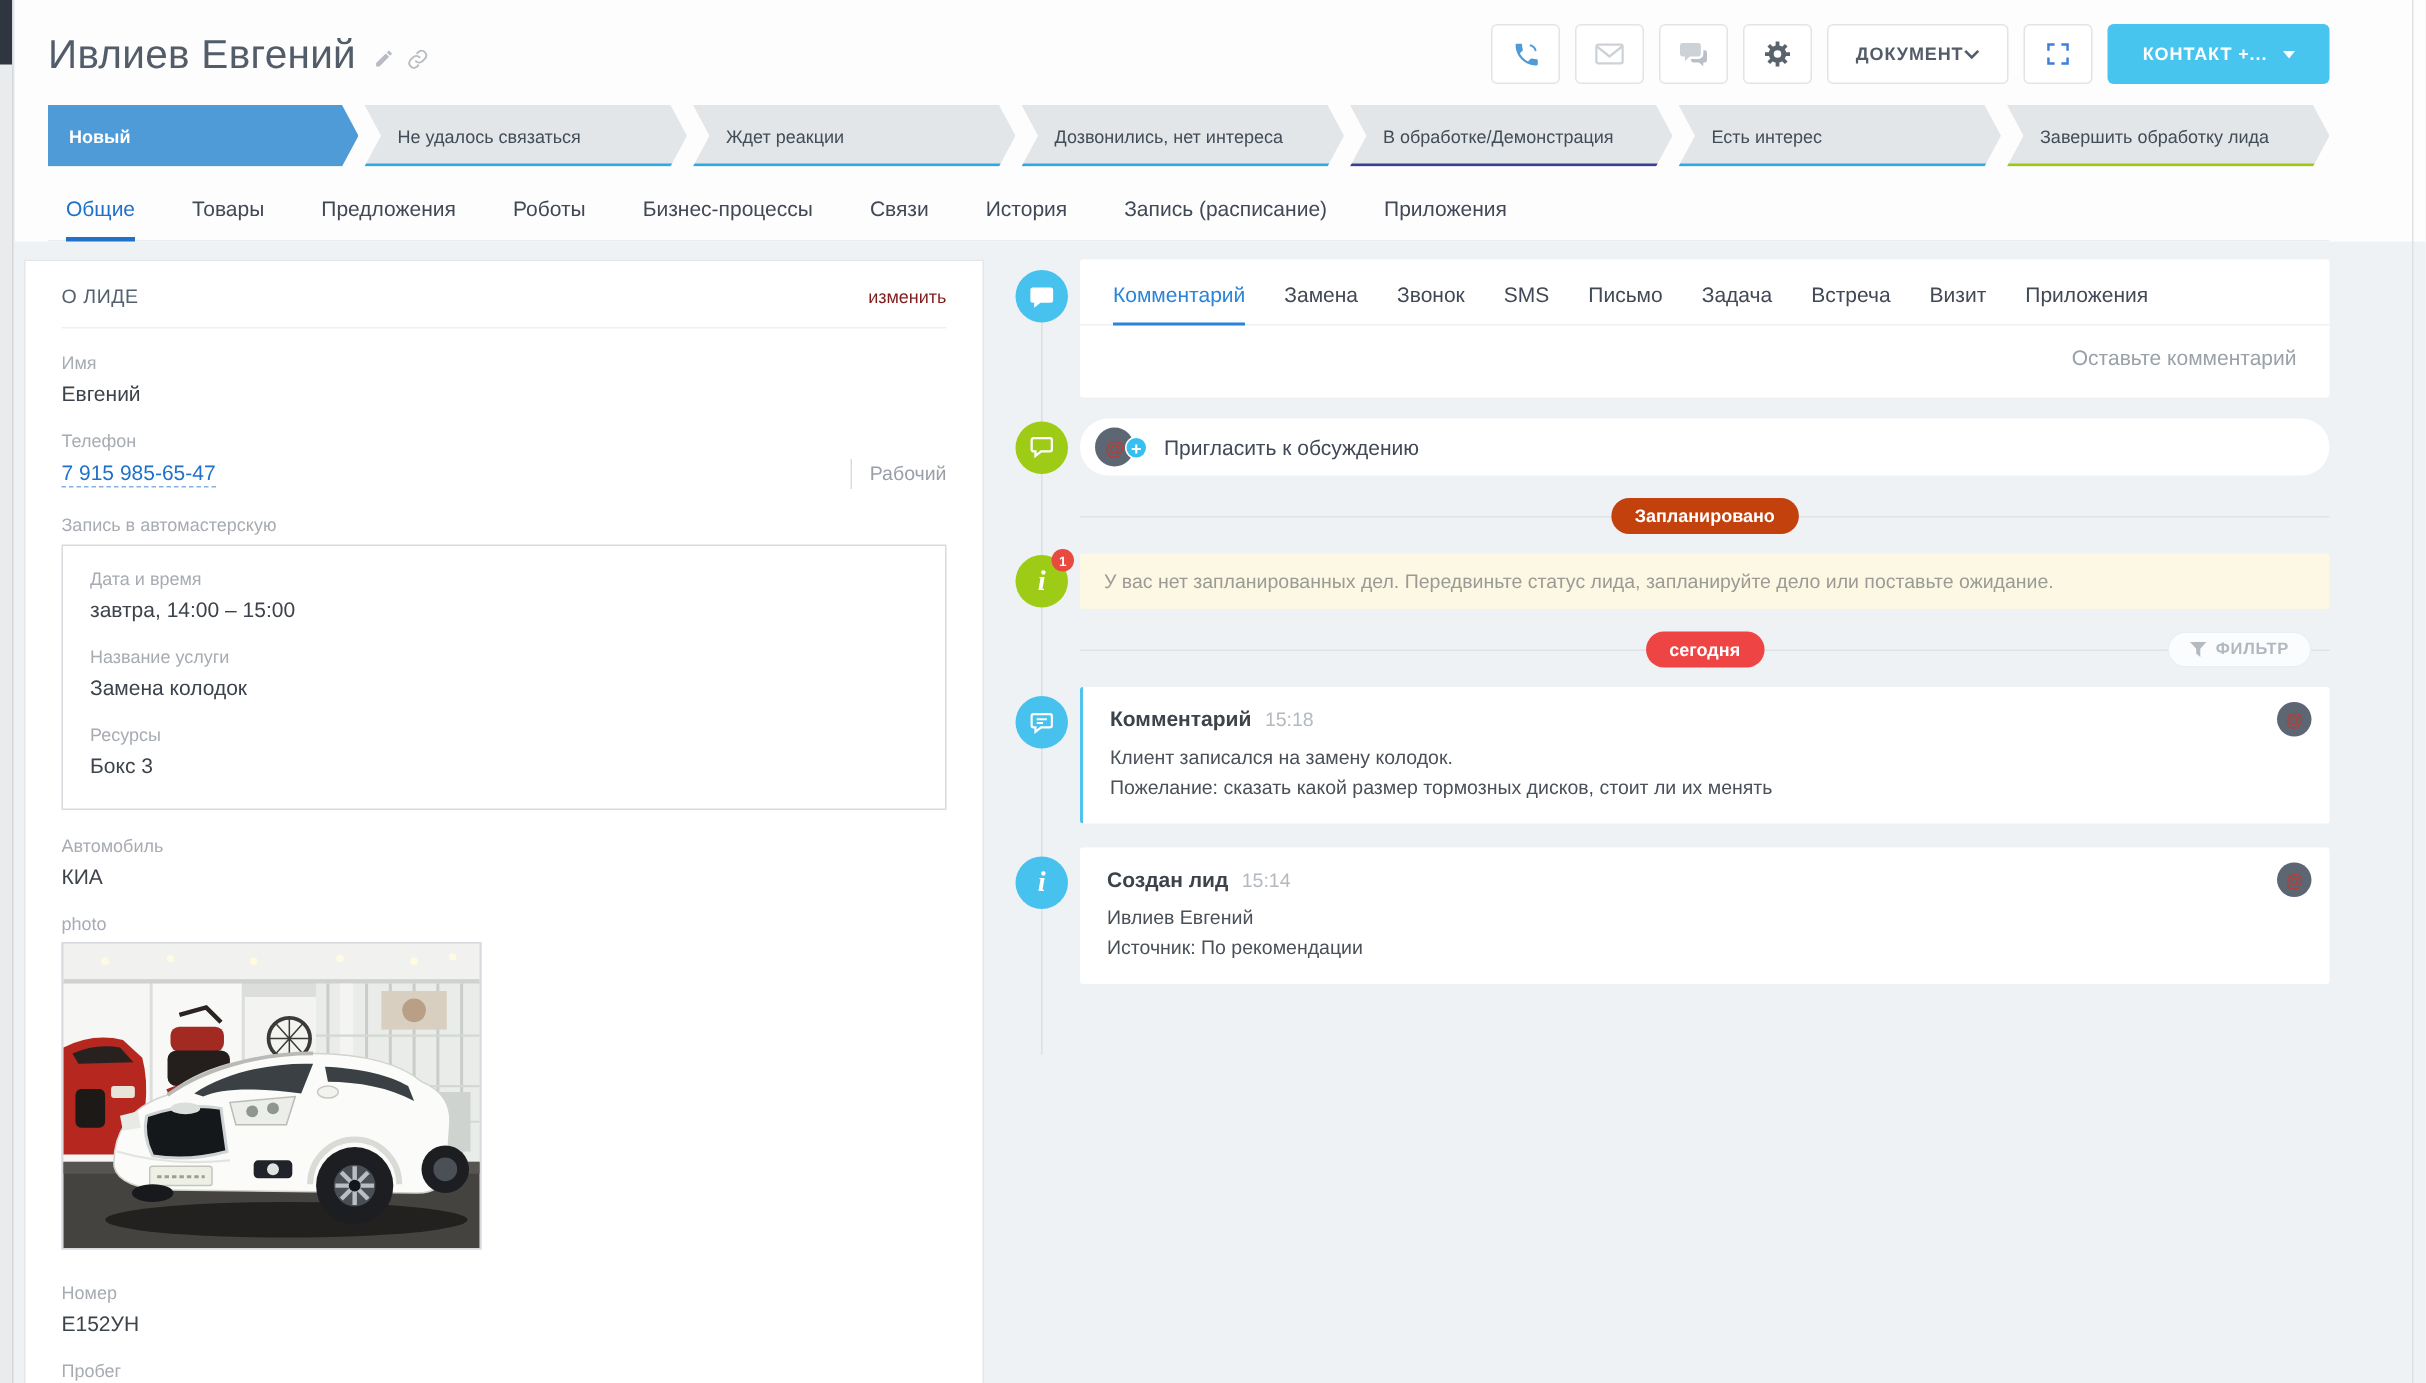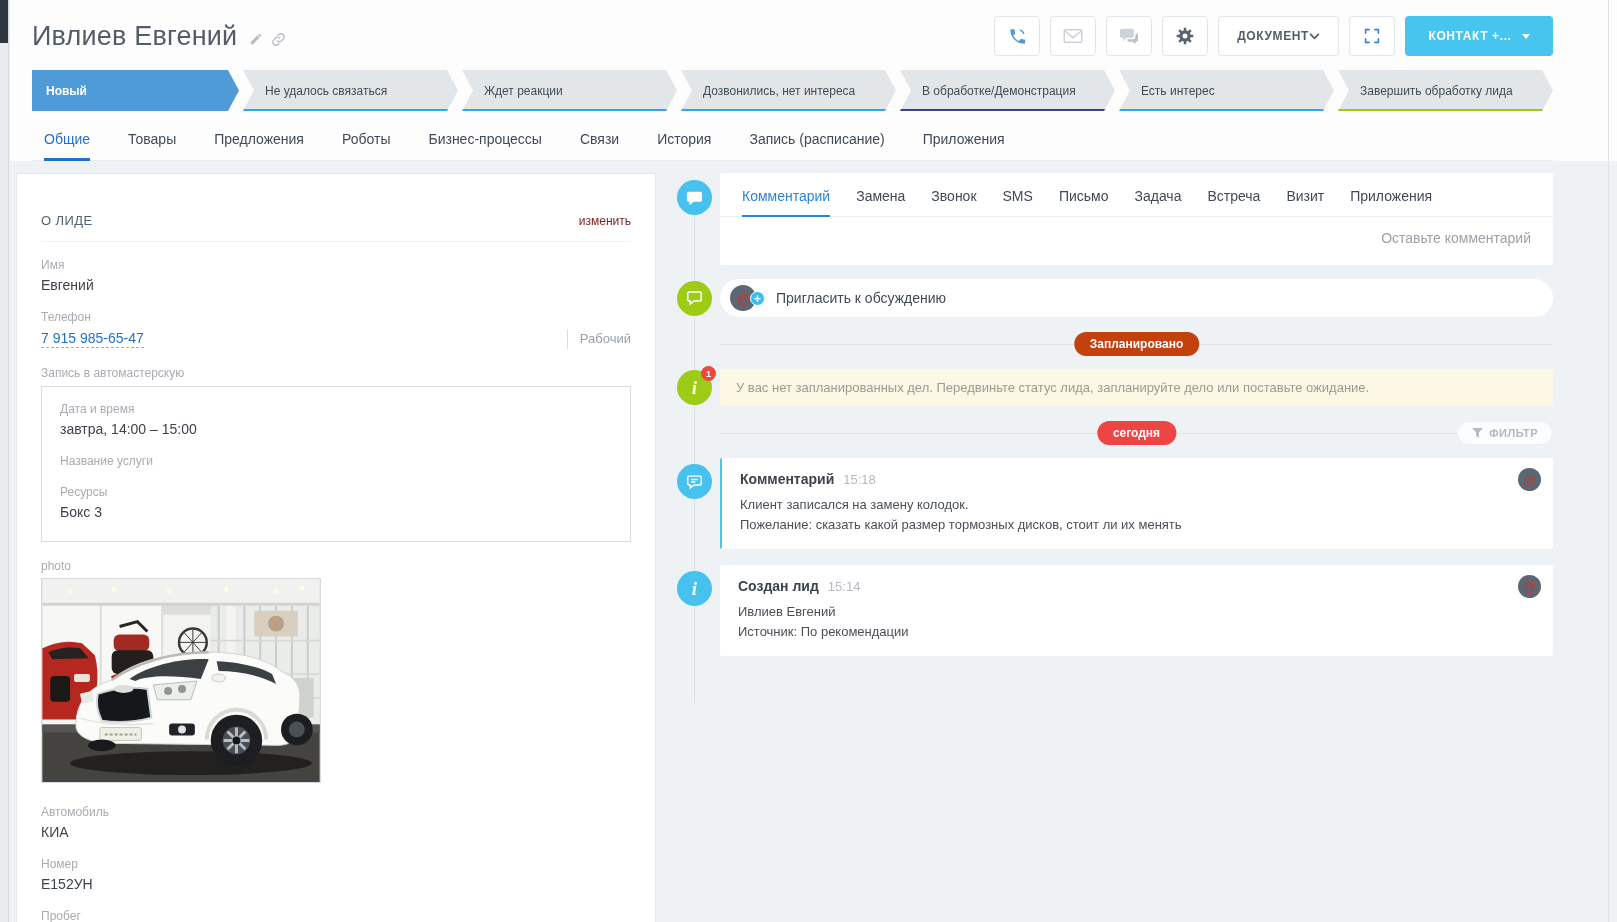--- a/index.html
+++ b/index.html
@@ -46,21 +46,21 @@
   .tabs { display:flex; gap:38px; padding:20px 0 13px 12px; border-bottom:1px solid #e9edf0; background:#fdfdfe; }
   .tab { font-size:14px; color:#424956; cursor:pointer; position:relative; }
   .tab.active { color:#1f71c9; }
   .tab.active::after { content:""; position:absolute; left:0; right:0; bottom:-14px; height:3px; background:#1f71c9; }
 
   
   .content { display:flex; align-items:flex-start; gap:2px; padding:12px 64px 0 6px; }
 
   
   .lead-card { width:640px; min-height:730px; background:#fff; border:1px solid #e3e7ea; padding:16px 24px 24px; flex:none; }
-  .card-head { display:flex; align-items:center; padding-bottom:13px; border-bottom:1px solid #eef1f3; margin-bottom:16px;margin-top:23px; }
+  .card-head { display:flex; align-items:center; padding-bottom:13px; border-bottom:1px solid #eef1f3; margin-bottom:16px; }
   .card-title { font-size:13px; color:#536070; letter-spacing:.4px; }
   .edit-link { margin-left:auto; font-size:12px; color:#7f1d1d; cursor:pointer; }
   .field { margin-bottom:17px; }
   .f-label { font-size:12px; color:#a7acb2; margin-bottom:5px; }
   .f-value { font-size:14px; color:#3d434b; }
   .phone-row { display:flex; align-items:center; }
   .phone-link { font-size:14px; color:#1f71c9; border-bottom:1px dashed rgba(31,113,201,.55); cursor:pointer; padding-bottom:1px; }
   .phone-kind { margin-left:auto; font-size:13px; color:#9aa0a8; padding-left:12px; border-left:1px solid #d9dde0; line-height:20px; }
   .booking-box { border:1px solid #d7dbdf; padding:15px 18px 4px; margin-top:6px; }
   .photo-wrap { margin-top:4px; width:280px; height:205px; border:1px solid #d7dbdf; background:#dcdedb; cursor:pointer; }
@@ -98,21 +98,21 @@
     color:#fff; font-size:12px; line-height:14px; text-align:center; font-weight:bold; border:1px solid #fff; }
   .invite-text { font-size:14px; color:#424956; margin-left:8px; }
 
   
   .tl-divider { position:relative; height:26px; margin:2px 0 12px 52px; }
   .tl-divider .line { position:absolute; left:0; right:0; top:50%; height:1px; background:#dfe3e7; }
   .pill { position:absolute; left:50%; transform:translateX(-50%); top:50%; margin-top:-12px;
     padding:5px 16px; border-radius:13px; color:#fff; font-size:12px; font-weight:bold; }
   .pill.green { background:#c2410c; }
   .pill.cyan { background:#ef4444; }
-  .filter-btn { position:absolute; right:0; top:50%; margin-top:-12px; background:#fbfcfd; border:1px solid #eceff1; border-radius:13px;
+  .filter-btn { position:absolute; right:12px; top:50%; margin-top:-12px; background:#fbfcfd; border:1px solid #eceff1; border-radius:13px;
     padding:5px 14px; font-size:11px; font-weight:bold; letter-spacing:.5px; color:#b2b8bf; cursor:pointer;
     display:flex; align-items:center; gap:6px; }
 
   
   .notice { flex:1; background:#fcf8e3; border-radius:2px; padding:11px 16px; font-size:13px; color:#9b9b95; }
 
   
   .entry { flex:1; background:#fff; border-radius:2px; padding:13px 50px 15px 18px; position:relative; }
   .entry.comment { border-left:2px solid #4fc3ee; }
   .entry-head { display:flex; align-items:baseline; gap:9px; }
@@ -268,26 +268,32 @@
 
       <div class="field">
         <div class="f-label">Запись в автомастерскую</div>
         <div class="booking-box">
           <div class="field">
             <div class="f-label">Дата и время</div>
             <div class="f-value">завтра, 14:00 – 15:00</div>
           </div>
           <div class="field">
             <div class="f-label">Название услуги</div>
+            <div class="f-value">Замена колодок</div>
           </div>
           <div class="field">
             <div class="f-label">Ресурсы</div>
             <div class="f-value">Бокс 3</div>
           </div>
         </div>
+      </div>
+
+      <div class="field">
+        <div class="f-label">Автомобиль</div>
+        <div class="f-value">КИА</div>
       </div>
 
       <div class="field photo-field">
         <div class="f-label">photo</div>
         <div class="photo-wrap">
           <svg viewBox="0 0 280 205" width="278" height="203">
             <rect width="280" height="205" fill="#dcdedb"></rect>
             <rect width="280" height="26" fill="#f1f2f0"></rect>
             <rect y="24" width="280" height="3" fill="#cfd2cf"></rect>
             <circle cx="28" cy="12" r="2.5" fill="#fffbe2"></circle>
@@ -348,25 +354,20 @@
             <path d="M166 162 A30 30 0 0 1 226 162" fill="none" stroke="#dadbd7" stroke-width="4"></path>
             <circle cx="196" cy="163" r="26" fill="#1c1e22"></circle>
             <circle cx="196" cy="163" r="14" fill="#494e54"></circle>
             <path d="M196 150 V176 M183 163 H209 M187 154 L205 172 M205 154 L187 172" stroke="#b9bec4" stroke-width="3"></path>
             <circle cx="196" cy="163" r="4" fill="#14161a"></circle>
             <circle cx="257" cy="152" r="16" fill="#1c1e22"></circle>
             <circle cx="257" cy="152" r="8" fill="#4b5056"></circle>
           </svg>
         </div>
       </div>
-
-      <div class="field">
-        <div class="f-label">Автомобиль</div>
-        <div class="f-value">КИА</div>
-      </div>
       <div class="field">
         <div class="f-label">Номер</div>
         <div class="f-value">Е152УН</div>
       </div>
       <div class="field">
         <div class="f-label">Пробег</div>
         <div class="f-value">12500</div>
       </div>
     </div>
 

